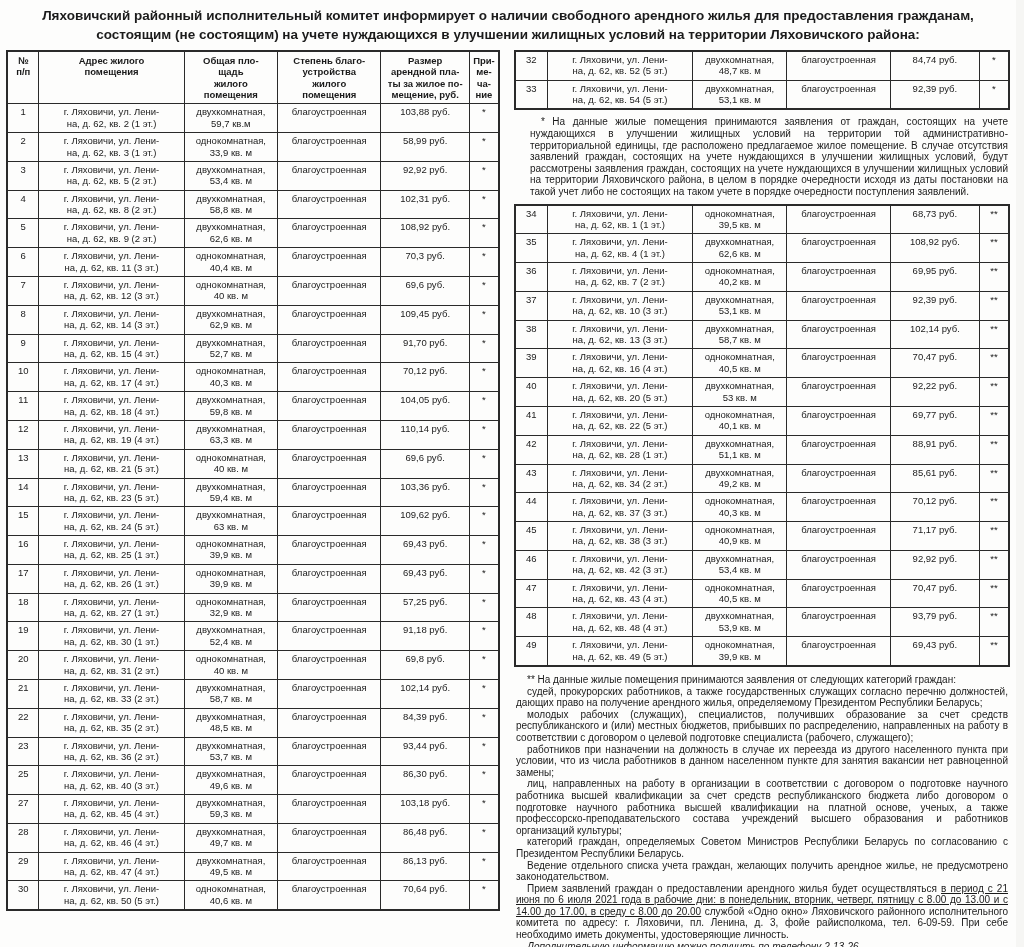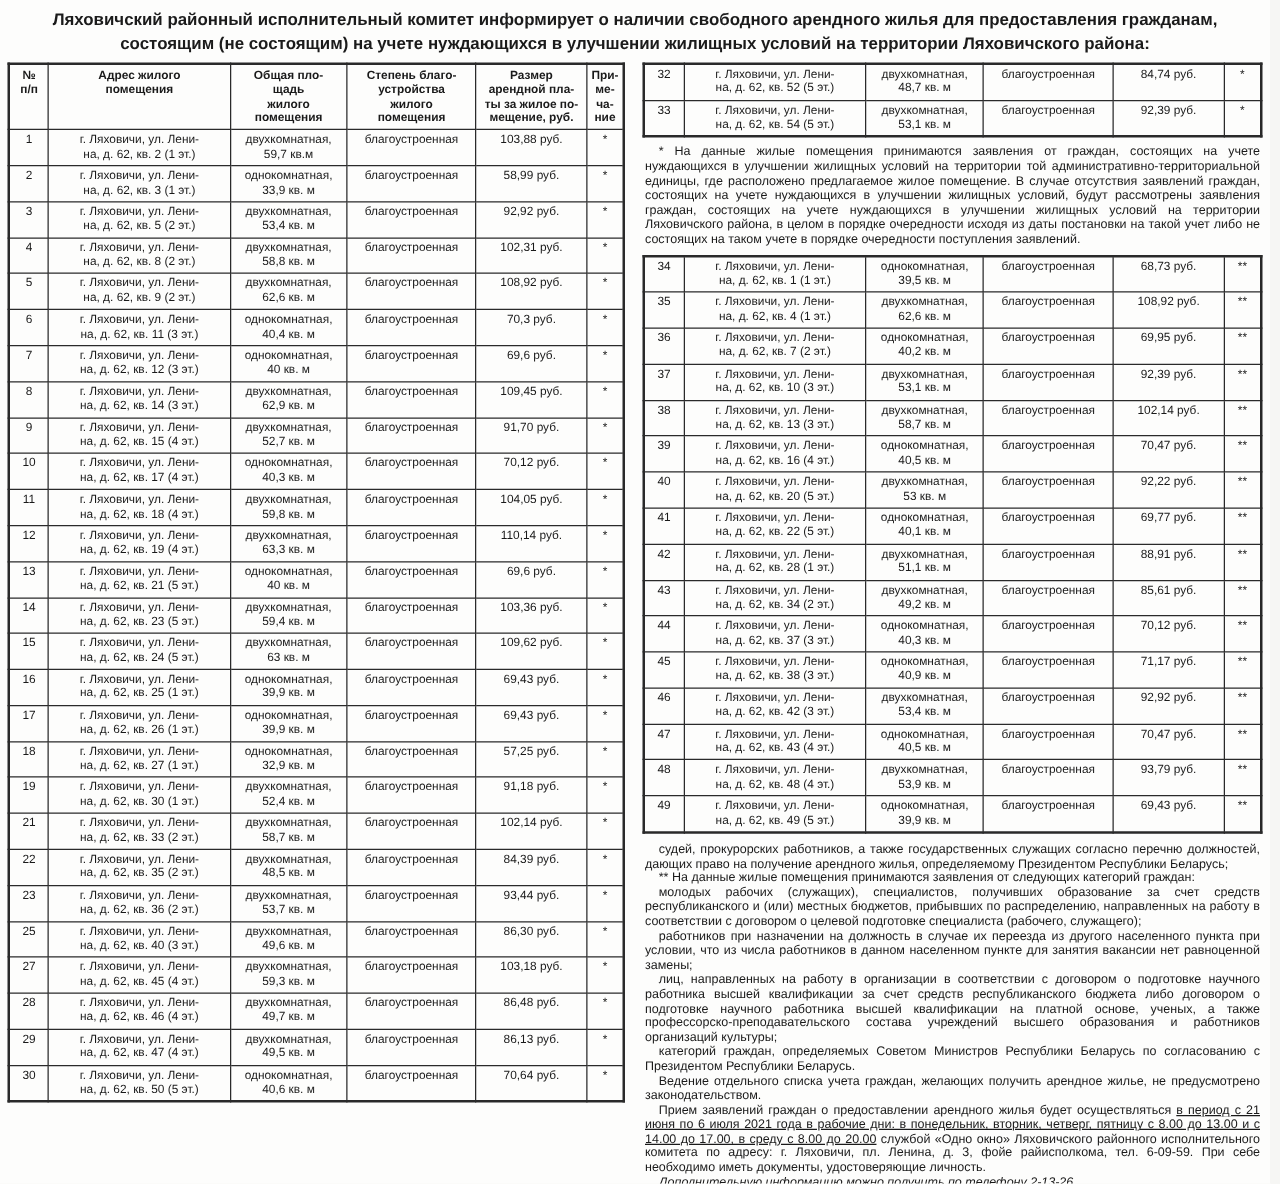--- a/index.html
+++ b/index.html
@@ -36,21 +36,21 @@
   col.c-num    { width:6.5%; }
   col.c-addr   { width:29.5%; }
   col.c-area   { width:19%; }
   col.c-degree { width:21%; }
   col.c-rent   { width:18%; }
   col.c-note   { width:6%; }
 
   .notes { font-size:10px; line-height:1.16; text-align:justify; color:#1a1a1a; }
   .notes p { margin:0; text-indent:11px; }
   .notes p.bold { font-weight:normal; }
-  .fn-star { margin:6px 2px 6px 2px; }
+  .fn-star { margin:6px 2px 6px 16px; }
   .fn-block { margin:7px 2px 0 2px; }
   .mid-table { margin-top:4px; }
   .reception { margin:0; text-indent:11px; }
   .reception .u { text-decoration:underline; }
   .additional { margin:0; text-indent:11px;font-style:italic; }
   .footer-sign {
     margin:6px 10px 0 0; text-align:right; font-weight:bold; font-size:10.5px;
     color:#161616;
   }
 </style>
@@ -282,20 +282,30 @@
               <td>19</td>
               <td>г. Ляховичи, ул. Лени-
 на, д. 62, кв. 30 (1 эт.)</td>
               <td>двухкомнатная,
 52,4 кв. м</td>
               <td>благоустроенная</td>
               <td>91,18 руб.</td>
               <td>*</td>
             </tr>
             <tr>
+              <td>20</td>
+              <td>г. Ляховичи, ул. Лени-
+на, д. 62, кв. 31 (2 эт.)</td>
+              <td>однокомнатная,
+40 кв. м</td>
+              <td>благоустроенная</td>
+              <td>69,8 руб.</td>
+              <td>*</td>
+            </tr>
+            <tr>
               <td>21</td>
               <td>г. Ляховичи, ул. Лени-
 на, д. 62, кв. 33 (2 эт.)</td>
               <td>двухкомнатная,
 58,7 кв. м</td>
               <td>благоустроенная</td>
               <td>102,14 руб.</td>
               <td>*</td>
             </tr>
             <tr>
@@ -578,22 +588,22 @@
 39,9 кв. м</td>
               <td>благоустроенная</td>
               <td>69,43 руб.</td>
               <td>**</td>
             </tr>
           </tbody>
       </table>
 
       <div class="notes fn-block">
         <div>
+            <p>** На данные жилые помещения принимаются заявления от следующих категорий граждан:</p>
             <p>судей, прокурорских работников, а также государственных служащих согласно перечню должностей, дающих право на получение арендного жилья, определяемому Президентом Республики Беларусь;</p>
-            <p>** На данные жилые помещения принимаются заявления от следующих категорий граждан:</p>
             <p>молодых рабочих (служащих), специалистов, получивших образование за счет средств республиканского и (или) местных бюджетов, прибывших по распределению, направленных на работу в соответствии с договором о целевой подготовке специалиста (рабочего, служащего);</p>
             <p>работников при назначении на должность в случае их переезда из другого населенного пункта при условии, что из числа работников в данном населенном пункте для занятия вакансии нет равноценной замены;</p>
             <p>лиц, направленных на работу в организации в соответствии с договором о подготовке научного работника высшей квалификации за счет средств республиканского бюджета либо договором о подготовке научного работника высшей квалификации на платной основе, ученых, а также профессорско-преподавательского состава учреждений высшего образования и работников организаций культуры;</p>
             <p>категорий граждан, определяемых Советом Министров Республики Беларусь по согласованию с Президентом Республики Беларусь.</p>
             <p class="bold">Ведение отдельного списка учета граждан, желающих получить арендное жилье, не предусмотрено законодательством.</p>
           </div>
         <p class="reception"><span>Прием заявлений граждан о предоставлении арендного жилья будет осуществляться </span><span class="u">в период с 21 июня по 6 июля 2021 года в рабочие дни: в понедельник, вторник, четверг, пятницу с 8.00 до 13.00 и с 14.00 до 17.00, в среду с 8.00 до 20.00</span><span> службой «Одно окно» Ляховичского районного исполнительного комитета по адресу: г. Ляховичи, пл. Ленина, д. 3, фойе райисполкома, тел. 6-09-59. При себе необходимо иметь документы, удостоверяющие личность.</span></p>
         <p class="additional">Дополнительную информацию можно получить по телефону 2-13-26.</p>
       </div>
 

